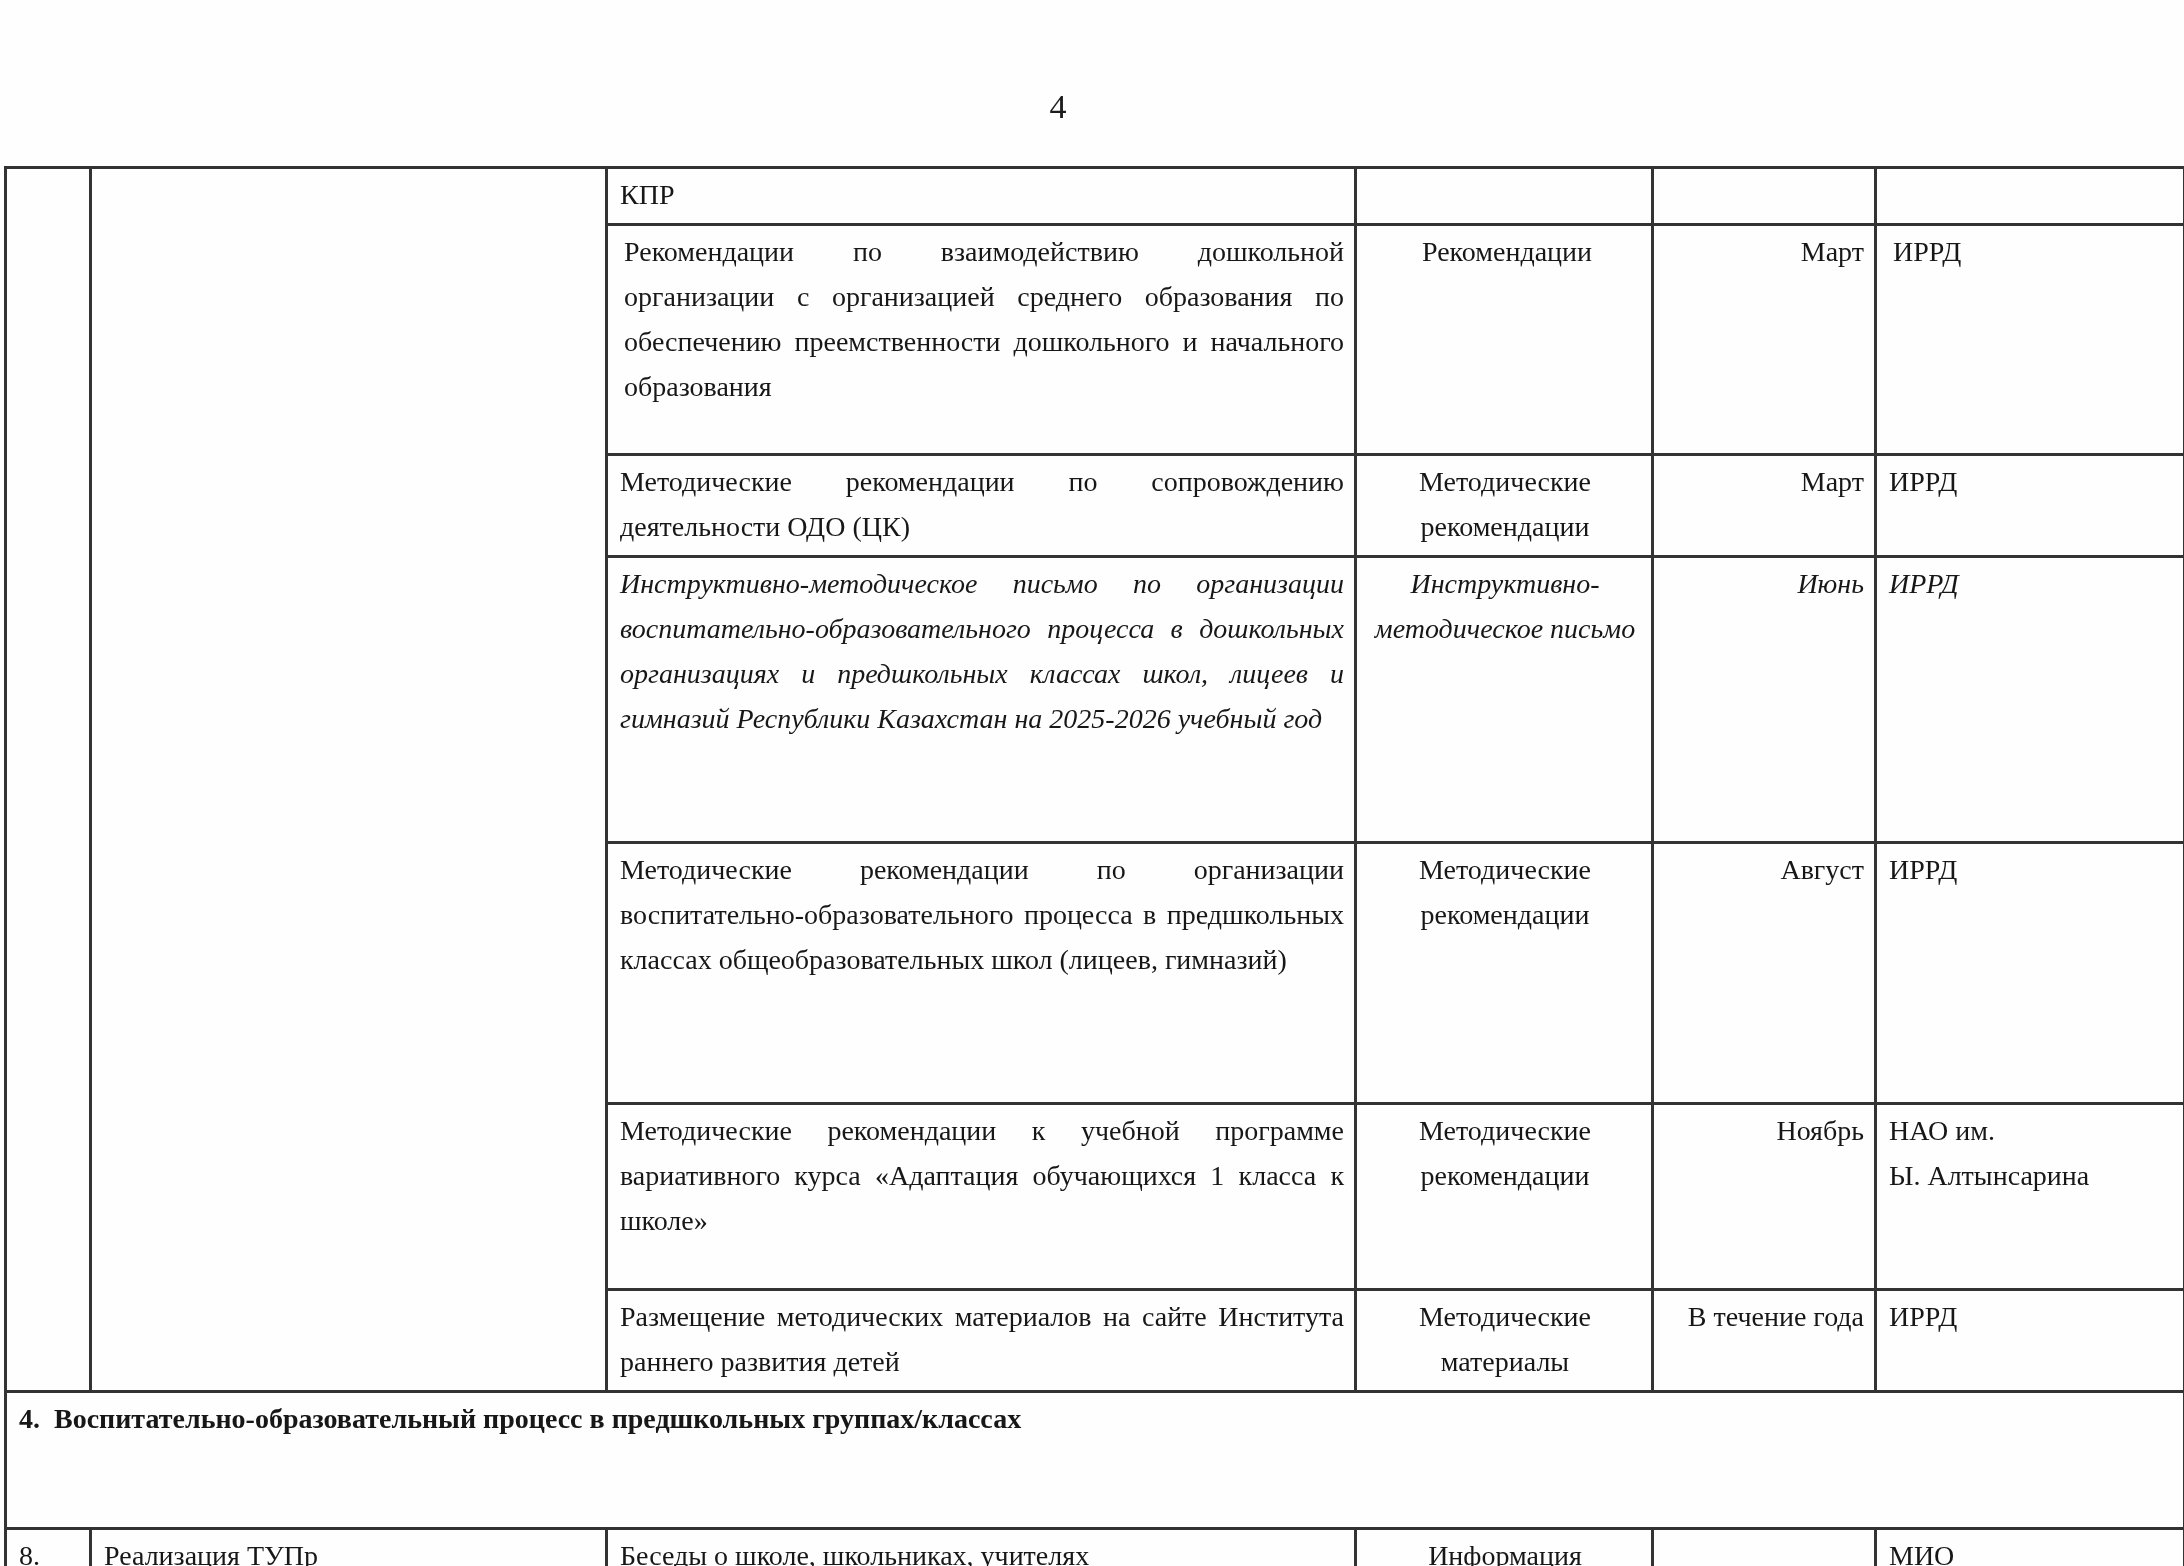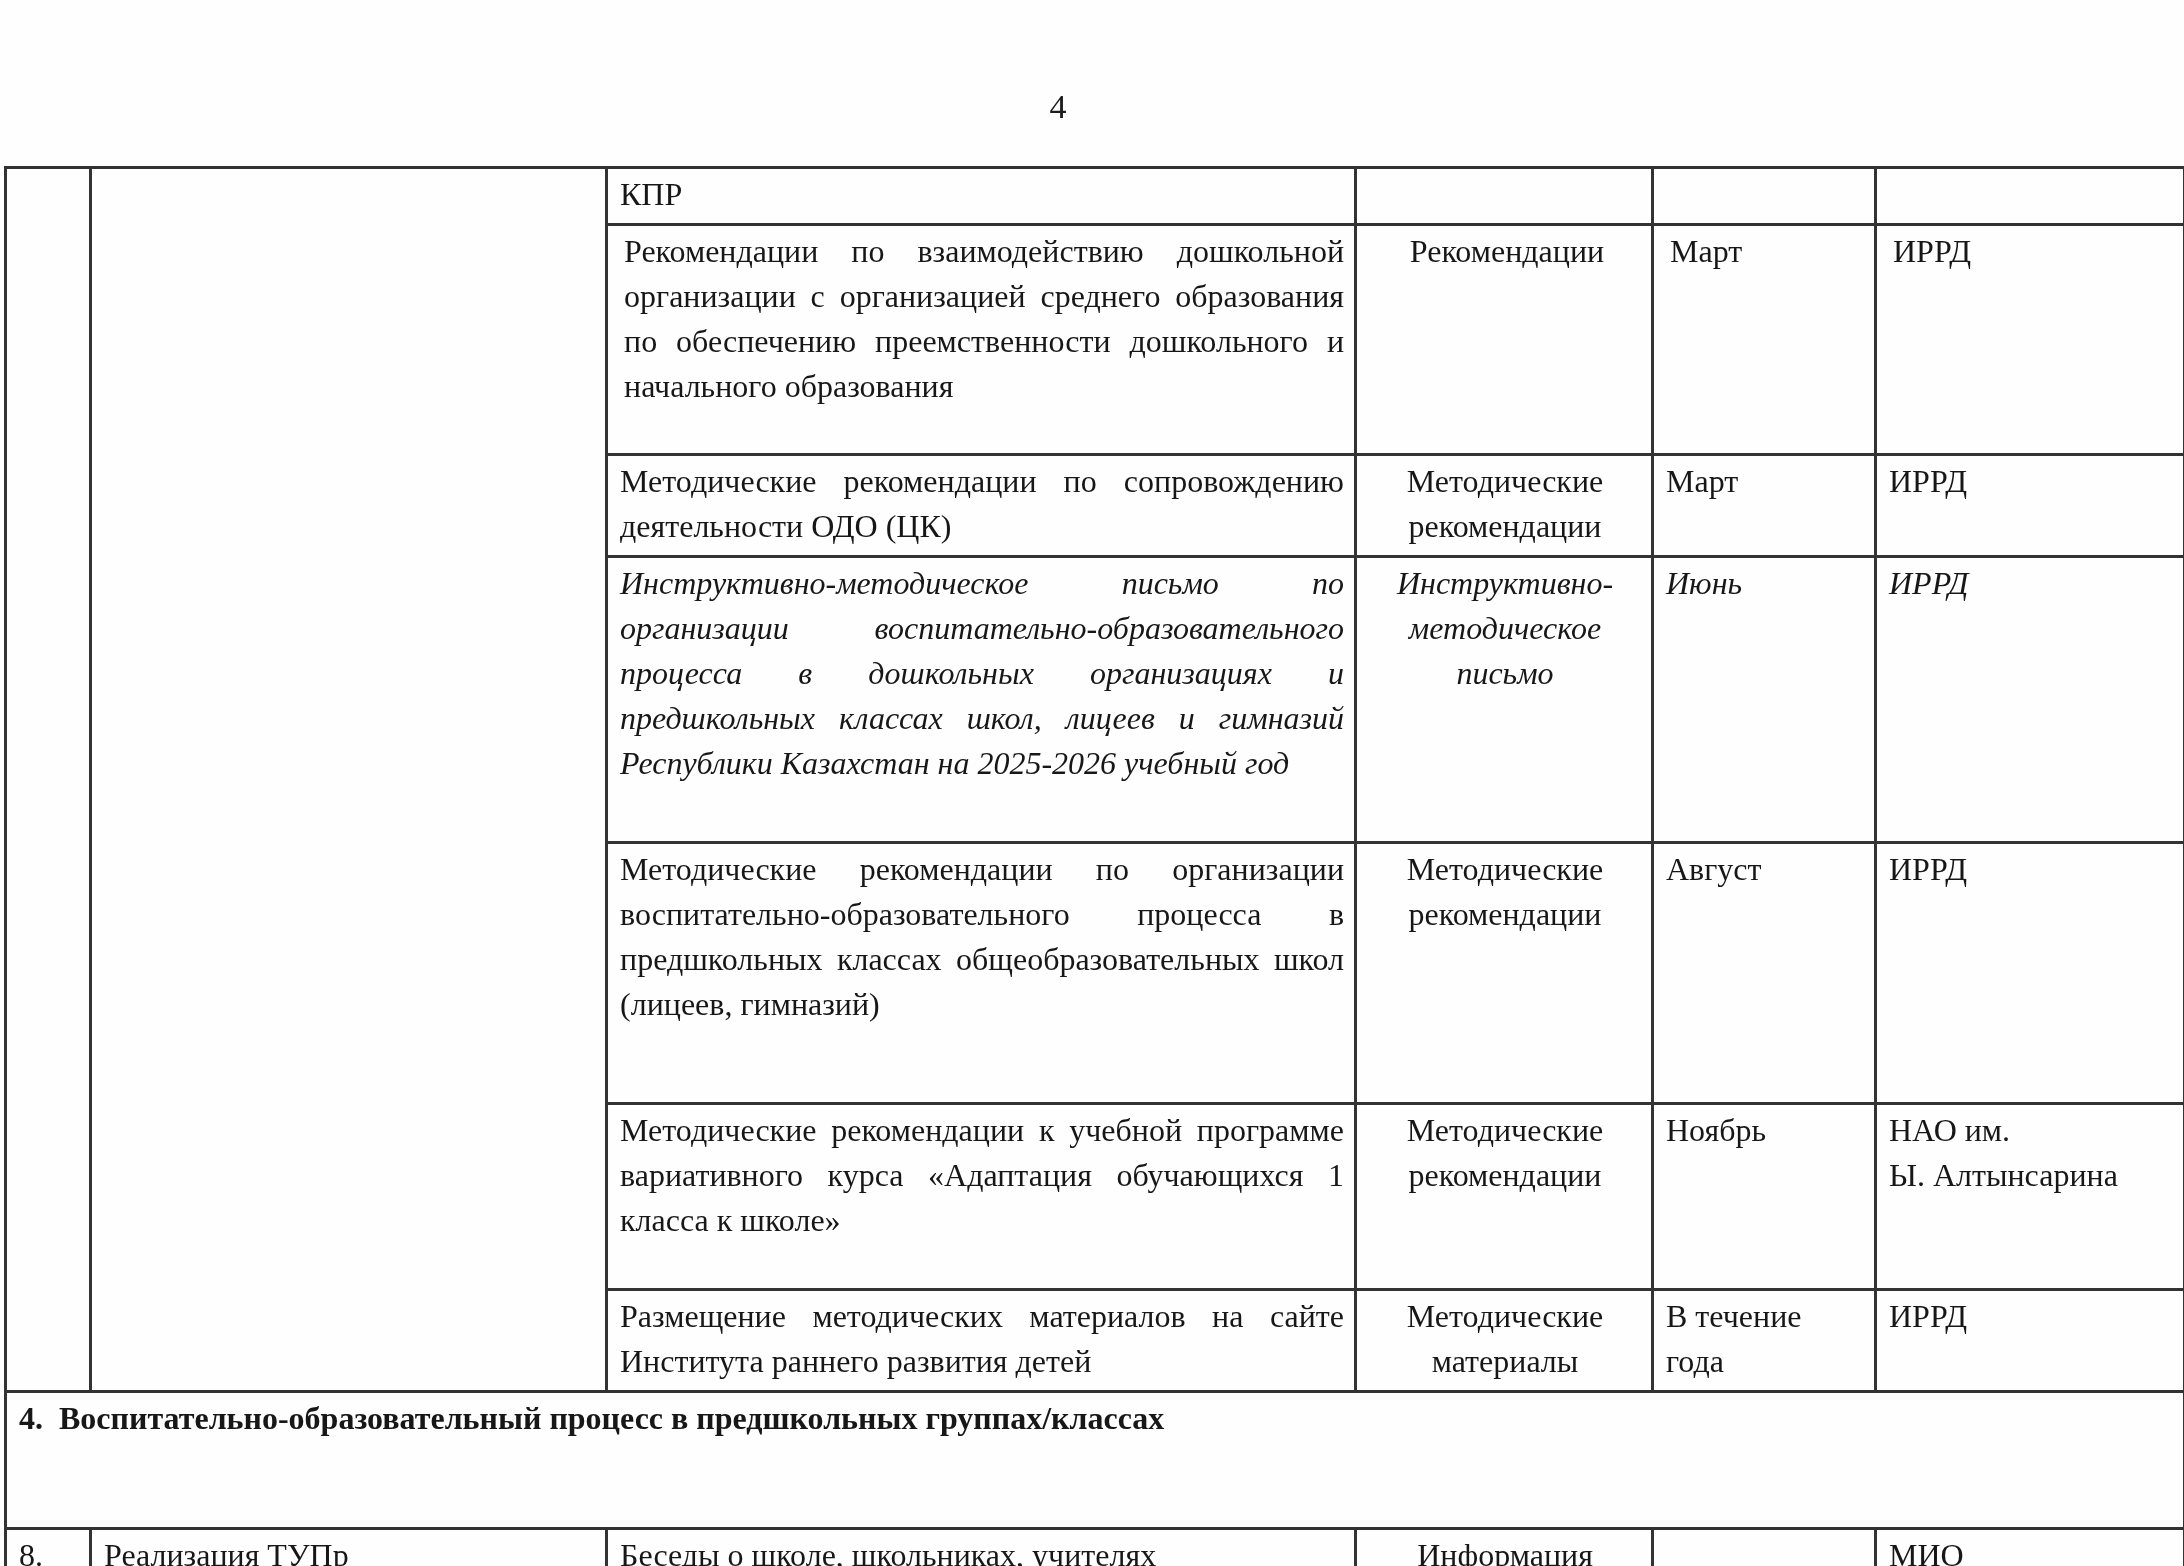--- a/index.html
+++ b/index.html
@@ -30,30 +30,30 @@
     position: absolute;
     top: 166px;
     left: 4px;
     width: 2182px;
     border-collapse: collapse;
     table-layout: fixed;
   }
   table.doc td {
     border: 3px solid #333333;
     vertical-align: top;
-    font-size: 32px;
+    font-size: 28px;
     line-height: 45px;
     color: #171717;
     padding: 3px 10px 6px 12px;
     overflow: hidden;
   }
   td.edge { border-right: 0; }
   td.cell-activity { text-align: justify; padding-left: 14px; padding-right: 16px; }
   td.cell-doc    { text-align: center; padding-left: 6px;  padding-right: 6px; }
-  td.cell-period { text-align: left; padding-left: 4px;  padding-right: 4px; border-radius: 21px; }
+  td.cell-period { text-align: right; padding-left: 4px;  padding-right: 4px; border-radius: 21px; }
   td.cell-resp   { text-align: left; padding-left: 6px;  padding-right: 6px; white-space: pre-line; }
   td.cell-num    { padding-left: 22px; }
   td.cell-task   { padding-left: 14px; }
   tr.r1 td { height: 38px; }
   tr.r2 td { height: 218px; padding-left: 16px; }
   tr.r3 td { height: 84px; }
   tr.r4 td { height: 274px; font-style: italic; }
   tr.r5 td { height: 249px; }
   tr.r6 td { height: 174px; }
   tr.r7 td { height: 90px; }

